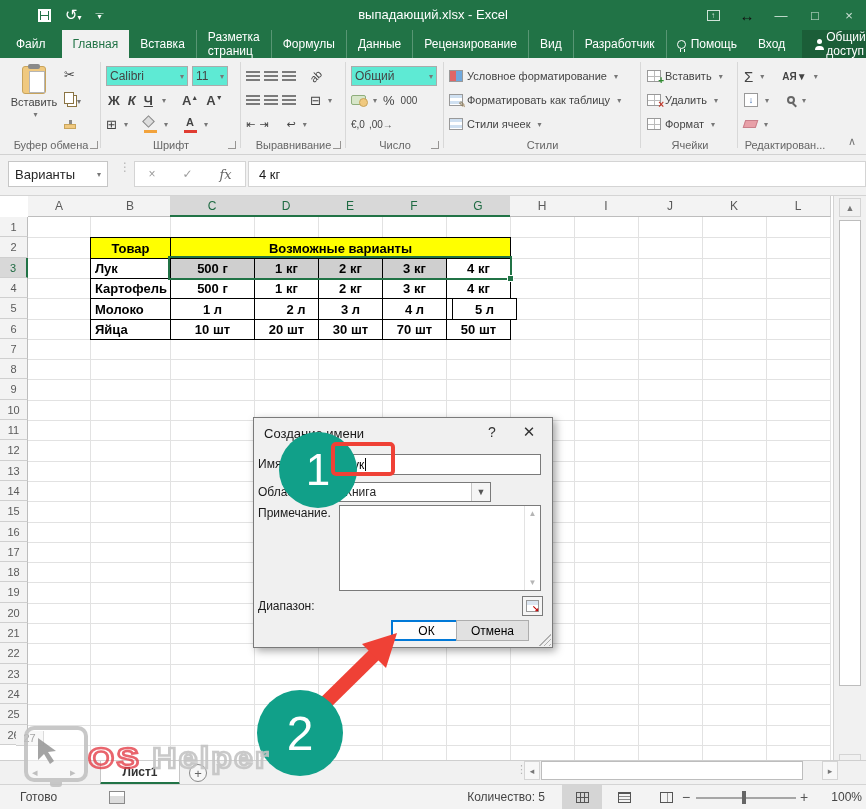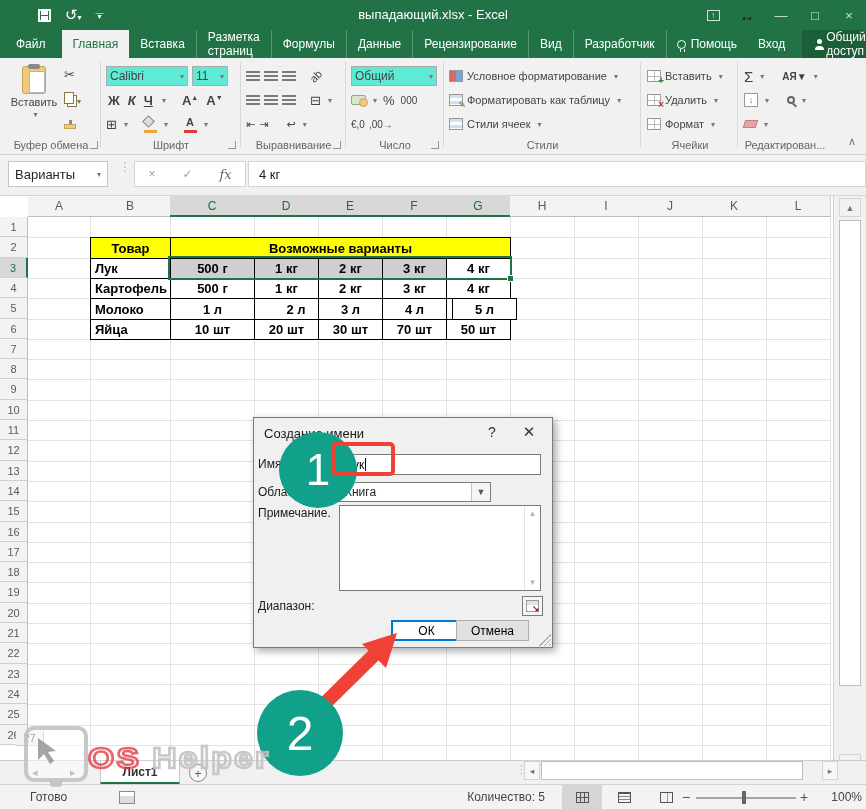--- a/index.html
+++ b/index.html
@@ -111,21 +111,21 @@
 .sheetbar{position:absolute;left:0;top:760px;width:866px;height:24px;background:#f1f1f1;border-top:1px solid #cfcfcf}
 .navarr{position:absolute;top:5px;color:#8a8a8a;font-size:11px}
 .sheettab{position:absolute;left:100px;top:0;width:80px;height:24px;background:#fff;border-left:1px solid #c6c6c6;border-right:1px solid #c6c6c6;border-bottom:3px solid var(--green,#217346);display:flex;align-items:center;justify-content:center;font-weight:bold;color:#333}
 .addsheet{position:absolute;left:189px;top:3px;width:18px;height:18px;border:1px solid #8a8a8a;border-radius:50%;color:#666;display:flex;align-items:center;justify-content:center;font-size:13px;background:#f7f7f7}
 .hbtn{position:absolute;top:0;width:16px;height:19px;background:#f7f7f7;border:1px solid #d4d4d4;color:#777;font-size:9px;display:flex;align-items:center;justify-content:center}
 .hthumb{position:absolute;top:0;height:19px;background:#fff;border:1px solid #bdbdbd}
 .hdots{position:absolute;left:516px;top:6px;color:#b5b5b5;font-size:11px;line-height:5px}
 
 
 .statusbar{position:absolute;left:0;top:784px;width:866px;height:25px;background:#f3f3f3;border-top:1px solid #d4d4d4;display:flex;align-items:center;color:#444;font-size:12px}
-.st-ready{margin-left:30px}
+.st-ready{margin-left:20px}
 .macro{margin-left:52px;width:16px;height:13px;border:1px solid #8a8a8a;background:linear-gradient(to bottom,#fff 0 4px,#dcdcdc 4px),#fff;position:relative}
 .st-count{position:absolute;left:455px;width:90px;text-align:right}
 .viewbtn{position:absolute;top:0;width:40px;height:24px;display:flex;align-items:center;justify-content:center}
 .viewbtn.on{background:#d5d5d5}
 .vb-grid{width:13px;height:11px;border:1px solid #555;background:linear-gradient(to right,transparent 0 3px,#555 3px 4px,transparent 4px 7px,#555 7px 8px,transparent 8px),linear-gradient(to bottom,transparent 0 4px,#555 4px 5px,transparent 5px)}
 .vb-page{width:13px;height:11px;border:1px solid #555;background:linear-gradient(to bottom,#555 0 1px,transparent 1px 3px,#888 3px 4px,transparent 4px 6px,#888 6px 7px,transparent 7px)}
 .vb-break{width:13px;height:11px;border:1px solid #555;background:linear-gradient(to right,transparent 0 6px,#999 6px 7px,transparent 7px)}
 .zminus{position:absolute;left:682px;color:#555;font-size:14px}
 .ztrack{position:absolute;left:696px;top:12px;width:100px;height:2px;background:#a6a6a6}
 .zthumb{position:absolute;left:742px;top:6px;width:4px;height:13px;background:#666}

